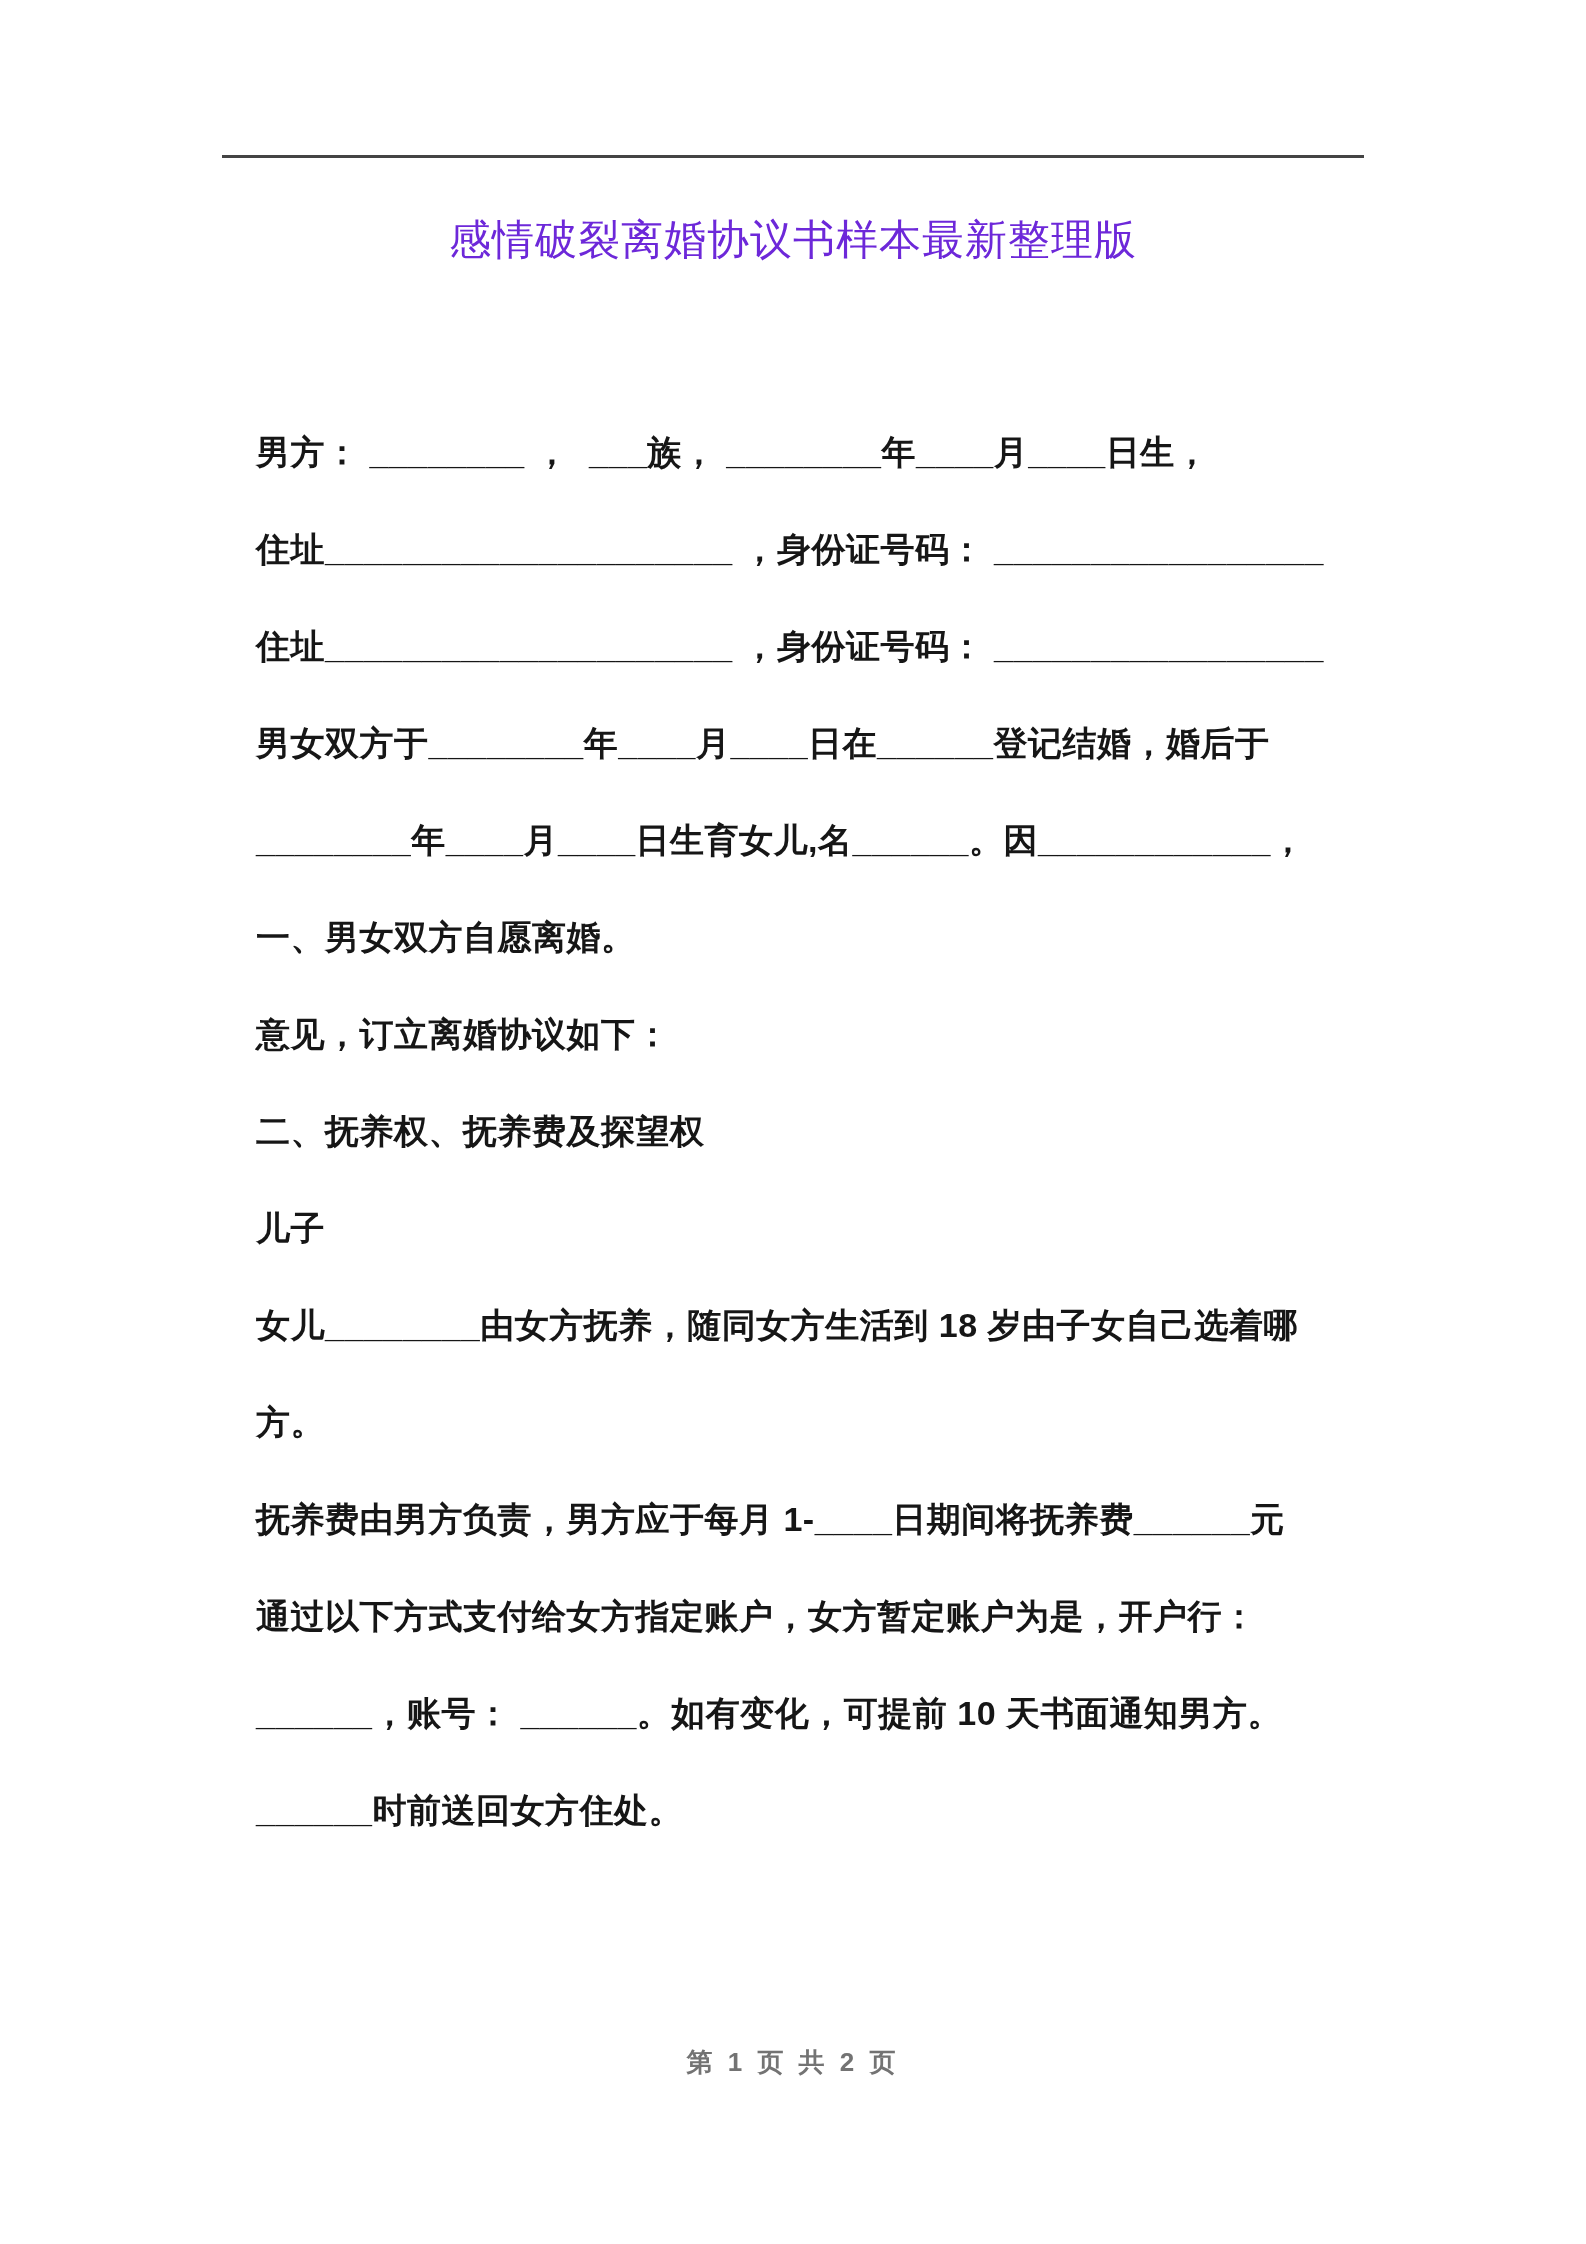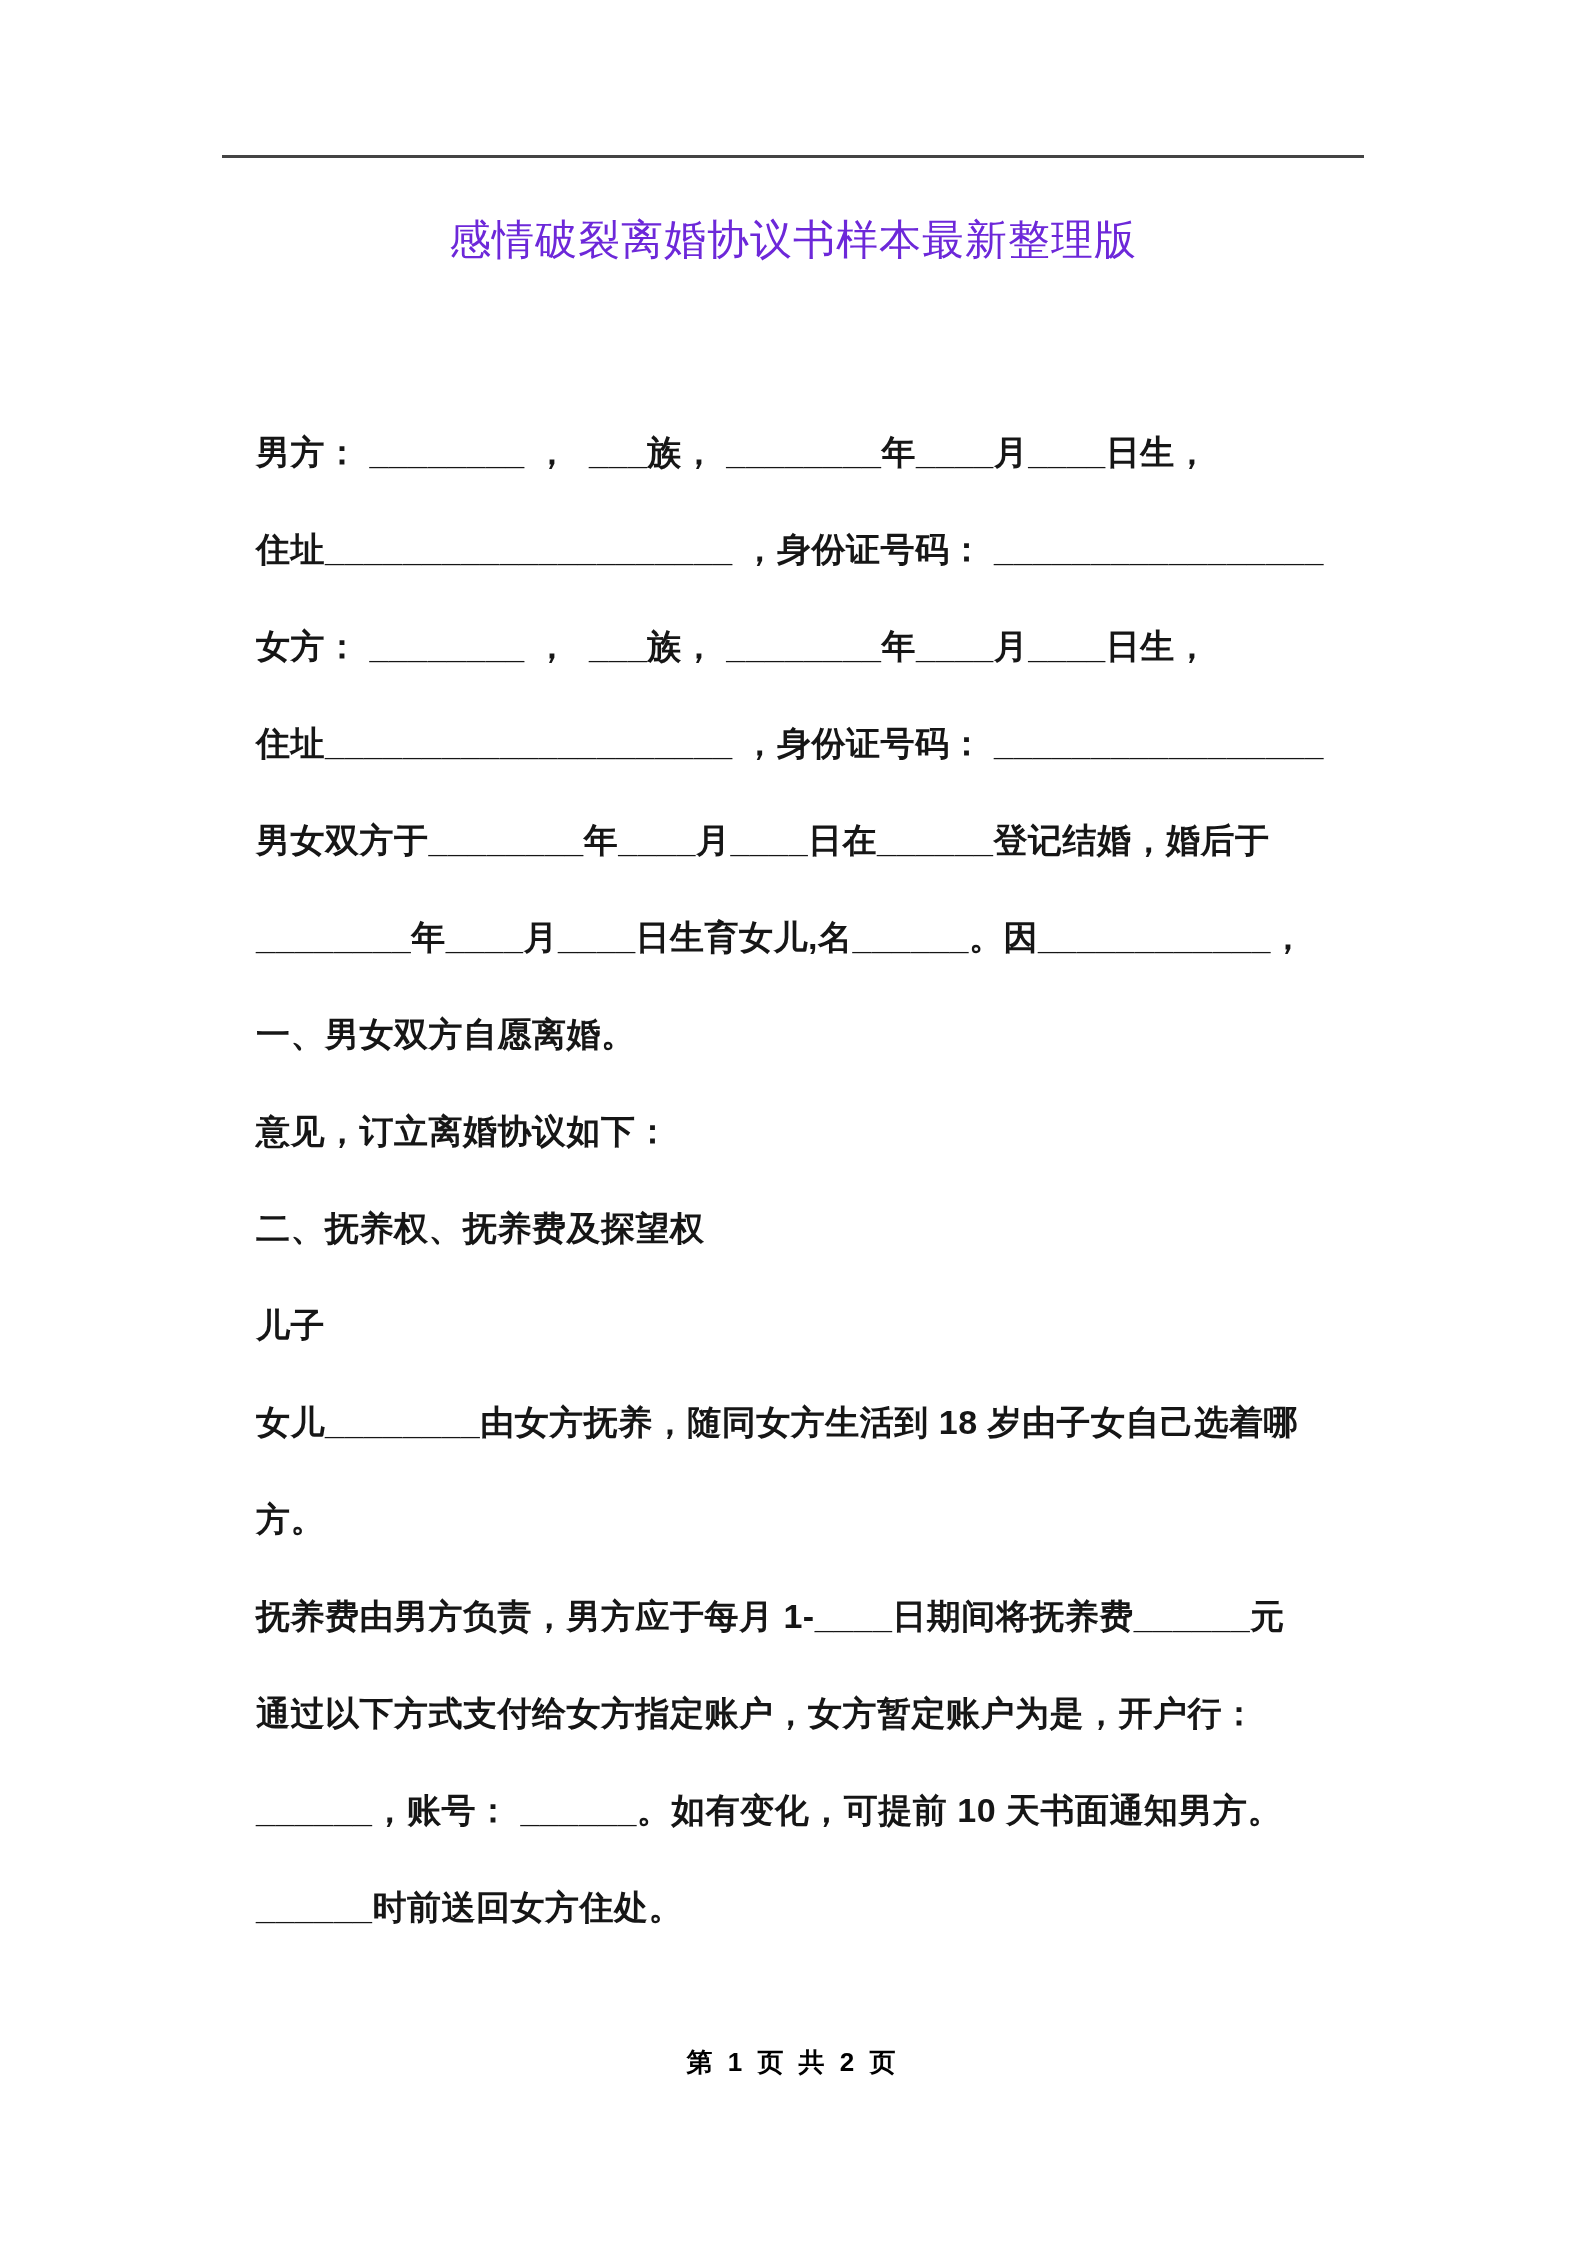--- a/index.html
+++ b/index.html
@@ -55,37 +55,36 @@
     letter-spacing: 0.5px;
   }
   .page-footer {
     position: absolute;
     top: 2045px;
     left: 0;
     width: 100%;
     text-align: center;
     font-size: 26px;
     font-weight: bold;
-    color: #000000;
+    color: #737373;
     letter-spacing: 4px;
   }
 </style>
 </head>
 <body>
 
 <div class="page">
 
   <hr class="top-rule">
 
   <h1 class="doc-title">感情破裂离婚协议书样本最新整理版</h1>
 
   <div class="doc-body">
     <p>男方： ________ ，  ___族， ________年____月____日生，</p>
     <p>住址_____________________ ，身份证号码： _________________</p>
-    <p>女方： ________ ，  ___族， ________年____月____日生，</p>
     <p>住址_____________________ ，身份证号码： _________________</p>
     <p>男女双方于________年____月____日在______登记结婚，婚后于</p>
     <p>________年____月____日生育女儿,名______。因____________，</p>
     <p>一、男女双方自愿离婚。</p>
     <p>意见，订立离婚协议如下：</p>
     <p>二、抚养权、抚养费及探望权</p>
     <p>儿子</p>
     <p>女儿________由女方抚养，随同女方生活到 18 岁由子女自己选着哪</p>
     <p>方。</p>
     <p>抚养费由男方负责，男方应于每月 1-____日期间将抚养费______元</p>

